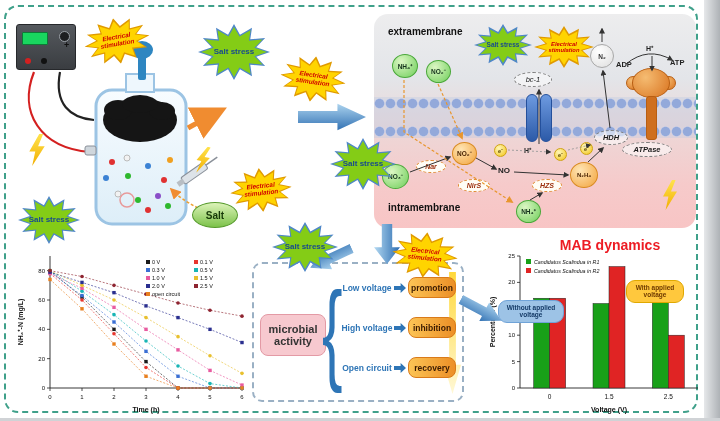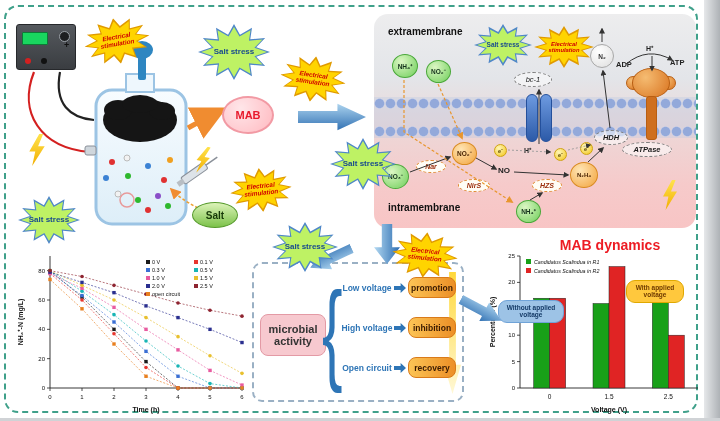--- a/index.html
+++ b/index.html
@@ -8,21 +8,21 @@
   .frame{position:absolute;left:4px;top:5px;width:694px;height:408px;border:2px dashed #3fa08a;border-radius:14px;z-index:0}
   .edge-right{position:absolute;right:0;top:0;width:16px;height:100%;background:linear-gradient(90deg,#e6e8ea,#aeb2b6);z-index:0}
   .edge-bottom{position:absolute;left:0;bottom:0;width:100%;height:3px;background:#d0d3d6;z-index:0}
 
   
   .burst{position:absolute;z-index:5;
     clip-path:polygon(100% 50%,80.9% 58.3%,93.3% 75%,72.6% 72.6%,75% 93.3%,58.3% 80.9%,50% 100%,41.7% 80.9%,25% 93.3%,27.4% 72.6%,6.7% 75%,19.1% 58.3%,0% 50%,19.1% 41.7%,6.7% 25%,27.4% 27.4%,25% 6.7%,41.7% 19.1%,50% 0%,58.3% 19.1%,75% 6.7%,72.6% 27.4%,93.3% 25%,80.9% 41.7%)}
   .burst-in{position:absolute;inset:3px;display:flex;align-items:center;justify-content:center;text-align:center;line-height:1.08;padding:7px;
     clip-path:polygon(100% 50%,80.9% 58.3%,93.3% 75%,72.6% 72.6%,75% 93.3%,58.3% 80.9%,50% 100%,41.7% 80.9%,25% 93.3%,27.4% 72.6%,6.7% 75%,19.1% 58.3%,0% 50%,19.1% 41.7%,6.7% 25%,27.4% 27.4%,25% 6.7%,41.7% 19.1%,50% 0%,58.3% 19.1%,75% 6.7%,72.6% 27.4%,93.3% 25%,80.9% 41.7%)}
   .burst.salt{background:#4f87c8}
-  .burst.salt .burst-in{background:#bef264;color:#17498f;font-size:8px;font-weight:bold}
+  .burst.salt .burst-in{background:#84cc16;color:#17498f;font-size:8px;font-weight:bold}
   .burst.elec{background:#e09a00}
   .burst.elec .burst-in{background:#ffd400;color:#d00000;font-size:6.4px;font-weight:bold;font-style:italic}
 
   .bolt{position:absolute;background:linear-gradient(180deg,#ffe34d,#f2ae00);z-index:4;
     clip-path:polygon(60% 0%,15% 55%,42% 55%,28% 100%,85% 38%,55% 38%,78% 0%)}
 
   
   .barrow{position:absolute;background:linear-gradient(180deg,#b3d9f2,#2b6cb0);z-index:4;
     clip-path:polygon(0 30%,58% 30%,58% 6%,100% 50%,58% 94%,58% 70%,0 70%)}
   .arrow-down{position:absolute;background:linear-gradient(90deg,#b3d9f2,#2b6cb0);z-index:4;
@@ -186,23 +186,20 @@
     <div class="burst-in">
         <span>Salt stress</span>
       </div>
     </div>
   <div class="burst elec" style="left:392px;top:232px;width:66px;height:46px;transform:rotate(6deg)">
     <div class="burst-in">
         <span>Electrical stimulation</span>
       </div>
     </div>
 
-  <div class="cloud">
-      <span>MAB</span>
-    </div>
   <div class="salt-pill">
       <span>Salt</span>
     </div>
 
   <div class="barrow" style="left:298px;top:102px;width:68px;height:30px"></div>
   <div class="arrow-down" style="left:374px;top:224px;width:26px;height:40px"></div>
   <div class="barrow" style="left:308px;top:246px;width:46px;height:24px;transform:rotate(155deg)"></div>
   <div class="barrow" style="left:458px;top:298px;width:46px;height:24px;transform:rotate(28deg)"></div>
 
   <div class="panel">

